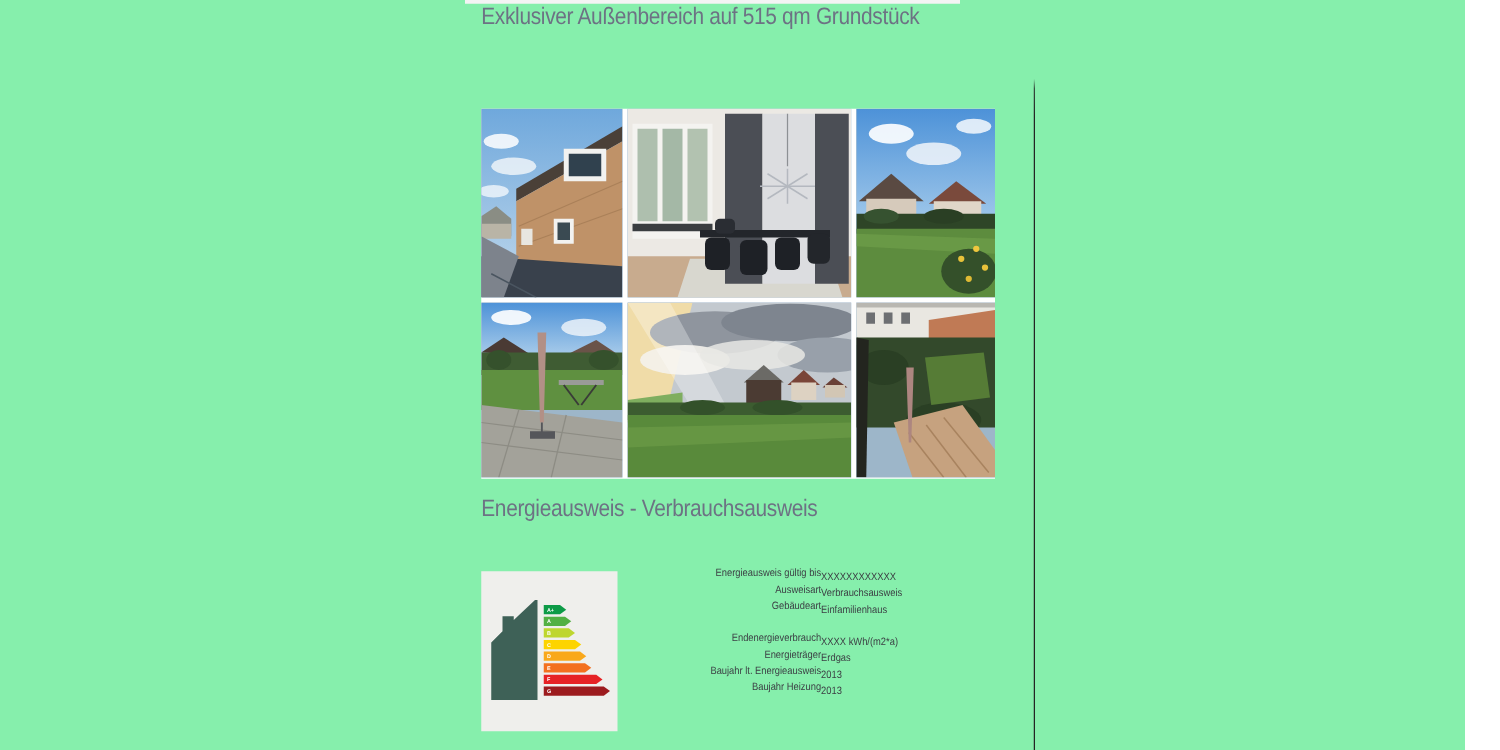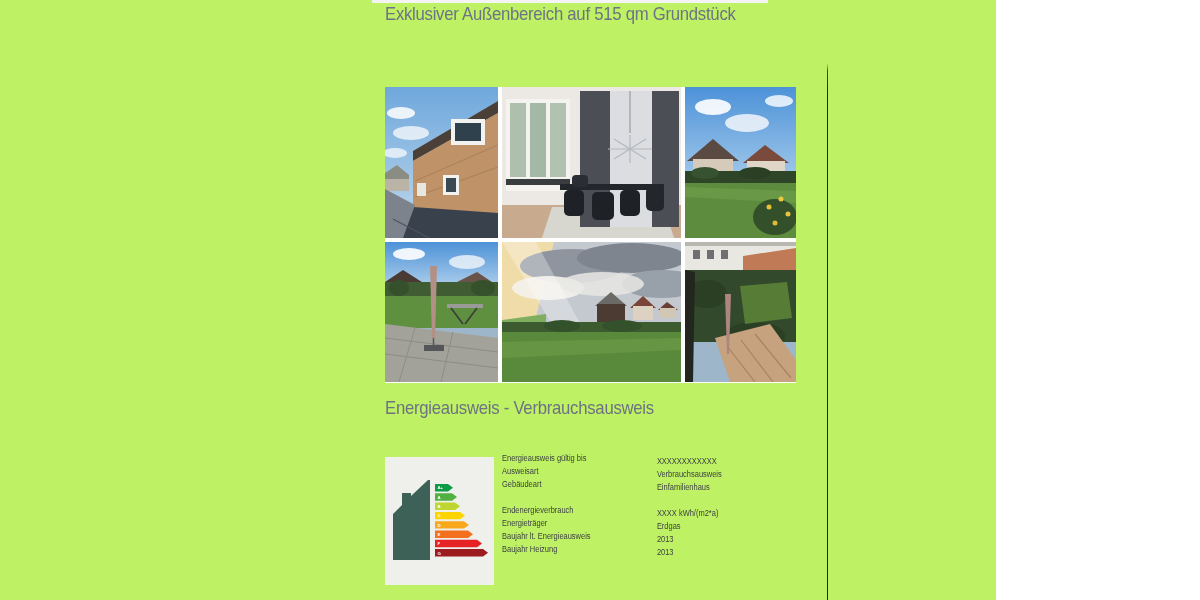--- a/index.html
+++ b/index.html
@@ -1,21 +1,21 @@
 <!DOCTYPE html>
 <html><head>
 <meta charset="utf-8">
 <style>
   html,body{margin:0;padding:0;}
   body{
     width:1200px;height:600px;overflow:hidden;background:#ffffff;
     font-family:"Liberation Sans",sans-serif;color:#3b3e43;
     position:relative;
   }
-  #screen{position:absolute;inset:0;width:996px;height:600px;background:#bef264;}
+  #screen{position:absolute;inset:0;width:1172px;height:600px;background:#86efac;}
 
   .top-strip{position:absolute;left:372px;top:0;width:396px;height:3px;background:#f4f4f4;}
 
   .heading{
     position:absolute;left:385px;color:#6d7284;font-size:19px;line-height:24px;
     letter-spacing:-0.3px;white-space:nowrap;font-weight:400;
     transform:scaleX(.88);transform-origin:0 50%;
   }
   .page-title{top:2px;}
   .section-heading{top:396px;}
@@ -29,21 +29,21 @@
   .photo svg{display:block;width:100%;height:100%;}
 
   .energy-chart{
     position:absolute;left:385px;top:457px;width:109px;height:128px;
     background:#efefec;
   }
   .energy-chart svg{display:block;width:100%;height:100%;}
   .bar-letter{font-family:"Liberation Sans",sans-serif;font-size:4.3px;font-weight:bold;fill:#ffffff;}
 
   .energy-fields{position:absolute;left:502px;top:452px;width:320px;font-size:8.5px;line-height:13px;}
-  .field-block{margin-bottom:13px;}
+  .field-block{margin-bottom:13px;text-align:right;}
   .field-block.block-2{margin-bottom:11px;}
   .field-row{display:flex;transform:scaleX(.88);transform-origin:0 0;white-space:nowrap;}
   .field-label{width:176px;flex:0 0 176px;color:#3b3e43;}
   .field-value{position:relative;top:3px;color:#3b3e43;}
 
   .vertical-divider{
     position:absolute;left:827px;top:63px;width:1px;height:537px;
     background:linear-gradient(to bottom, rgba(34,34,34,0) 0, rgba(34,34,34,.8) 8px, #242424 30px, #242424 100%);
   }
 </style>

